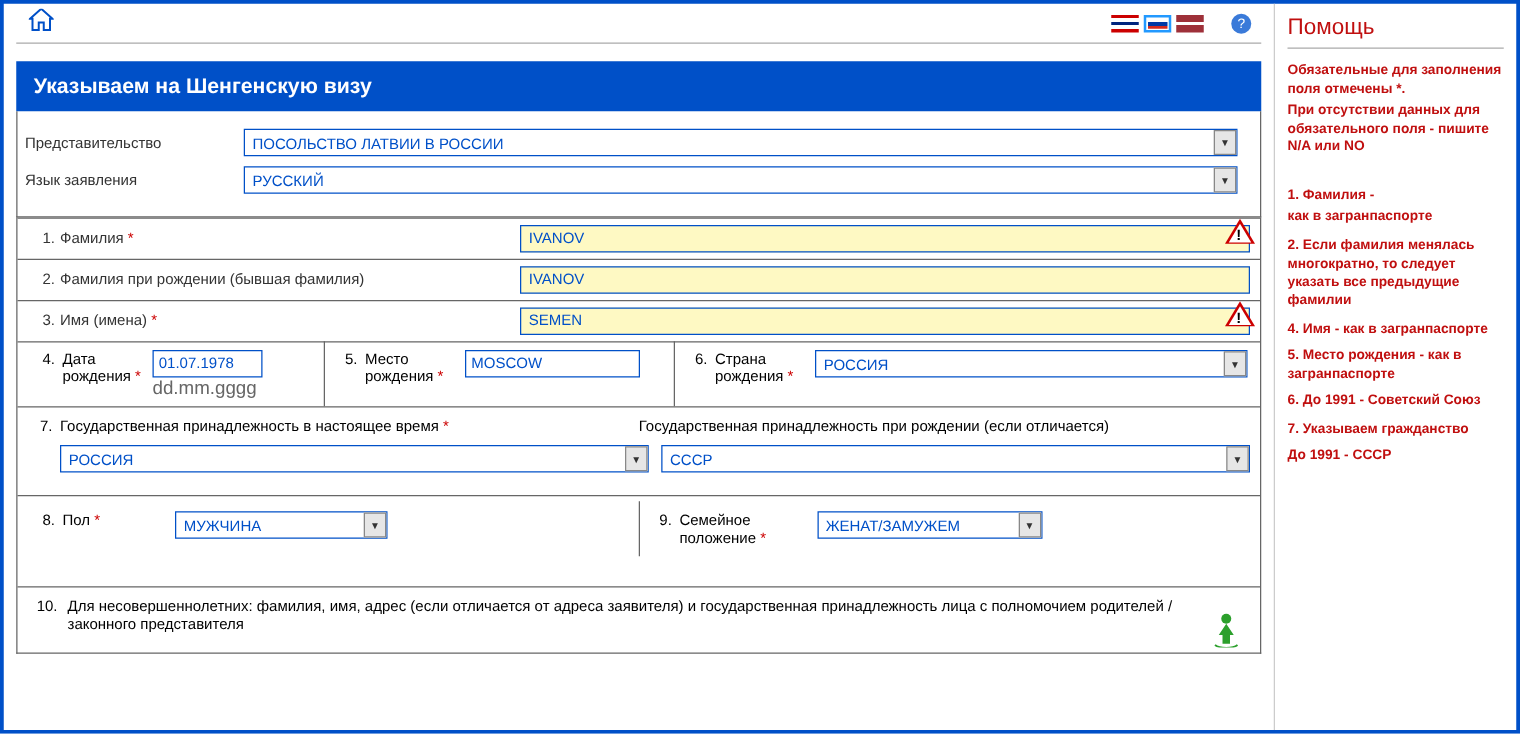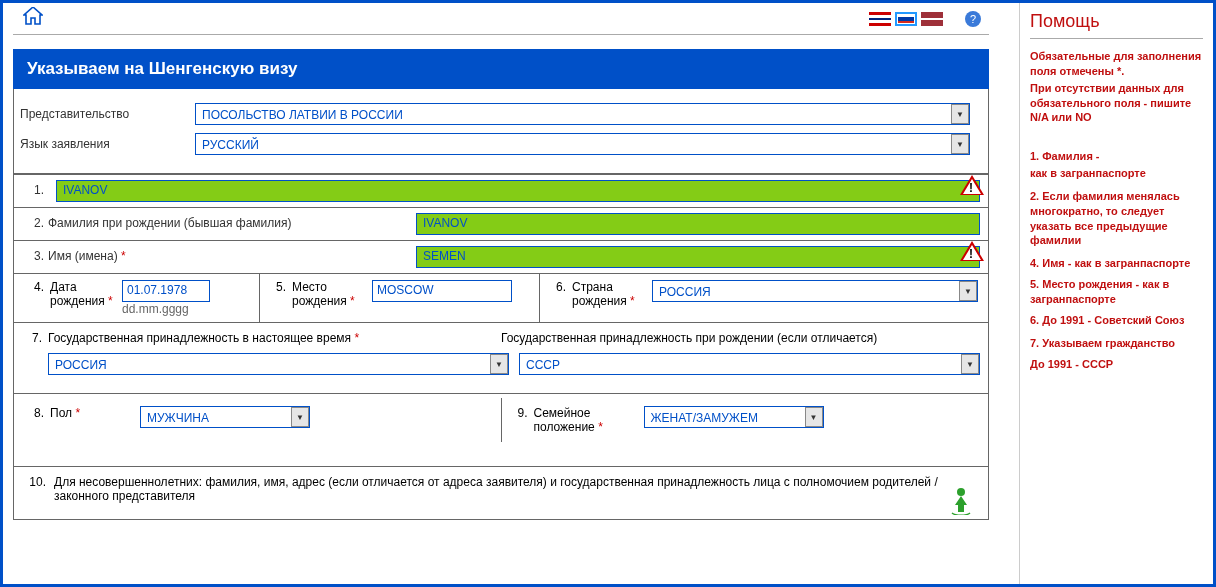--- a/index.html
+++ b/index.html
@@ -1,19 +1,19 @@
 <!DOCTYPE html>
 <html><head>
 <meta charset="utf-8">
 <style>
 * { box-sizing: border-box; margin: 0; padding: 0; }
 body { font-family: Arial, sans-serif; font-size: 12px; background: #fff; }
 .outer-frame { border: 3px solid #0050c8; width: 1216px; height: 587px; display: flex; }
 .main-col { flex: 1; padding: 6px 10px 0 10px; }
-.help-col { width: 194px; padding: 8px 10px; border-left: 1px solid #ccc; margin-left: 20px; }
+.help-col { width: 194px; padding: 8px 10px; border-left: 1px solid #ccc; }
 .topbar { display: flex; align-items: center; height: 26px; border-bottom: 1px solid #aaa; padding-bottom: 6px; }
 .topbar .spacer { flex: 1; }
 .home-icon { color: #0050c8; font-size: 18px; margin-left: 10px; }
 .flag { width: 22px; height: 14px; margin: 0 2px; display: inline-block; vertical-align: middle; }
 .flag-uk { background: linear-gradient(to bottom, #c00 0 20%, #fff 20% 40%, #00247d 40% 60%, #fff 60% 80%, #c00 80% 100%); }
 .flag-ru { background: linear-gradient(to bottom, #fff 0 33%, #0039a6 33% 66%, #d52b1e 66% 100%); border: 2px solid #29f; padding: 1px; background-clip: content-box; }
 .flag-lv { background: linear-gradient(to bottom, #9e3039 0 40%, #fff 40% 60%, #9e3039 60% 100%); }
 .help-icon { width: 16px; height: 16px; border-radius: 50%; background: #3a7ad9; color: #fff; text-align: center; line-height: 16px; font-size: 11px; margin-left: 20px; margin-right: 8px; }
 .page-title-bar { background: #0050c8; color: #fff; font-weight: bold; font-size: 17px; padding: 10px 14px; margin-top: 14px; }
 .intro-block { border: 1px solid #666; border-top: none; padding: 14px 18px 18px 6px; }
@@ -21,29 +21,29 @@
 .intro-label { width: 175px; color: #333; }
 .dd { flex: 1; position: relative; }
 .dd-box { border: 1px solid #0050c8; color: #0050c8; padding: 2px 22px 2px 6px; height: 22px; line-height: 18px; background: #fff; }
 .dd-arrow { position: absolute; right: 1px; top: 1px; width: 18px; height: 20px; background: #e6e6e6; border: 1px solid #888; display: flex; align-items: center; justify-content: center; font-size: 8px; color: #333; }
 .form-table { border: 1px solid #666; border-top: none; }
 .form-row { border-top: 1px solid #666; display: flex; }
 .num-cell { width: 34px; padding: 8px 4px; color: #333; text-align: right; }
 .label-cell { padding: 8px 6px 8px 0; color: #333; }
 .star { color: #c00; }
 .input-cell { padding: 5px 8px; flex: 1; position: relative; }
-.txt-input { border: 1px solid #0050c8; color: #0050c8; padding: 2px 6px; height: 22px; background: #84cc16; width: 100%; }
+.txt-input { border: 1px solid #0050c8; color: #0050c8; padding: 2px 6px; height: 22px; background: #fef9c3; width: 100%; }
 .warn-icon { position: absolute; right: 4px; top: 0px; width: 0; height: 0; border-left: 12px solid transparent; border-right: 12px solid transparent; border-bottom: 20px solid #c00; }
 .warn-icon::after { content: ""; position: absolute; left: -9px; top: 4px; width: 0; height: 0; border-left: 9px solid transparent; border-right: 9px solid transparent; border-bottom: 15px solid #fff; }
 .warn-icon span { position: absolute; left: -3px; top: 6px; color: #000; font-weight: bold; font-size: 12px; z-index: 2; }
 .row4 { display: flex; }
 .row4 > div { border-top: 1px solid #666; }
 .row4 .seg { border-right: 1px solid #666; padding: 6px 10px; }
 .row4 .seg:last-child { border-right: none; }
-.hint { color: #666; font-size: 12px; }
+.hint { color: #666; font-size: 15px; }
 .small-input { border: 1px solid #0050c8; color: #0050c8; padding: 2px 4px; height: 22px; background: #fff; }
 .dd-sm { position: relative; display: inline-block; }
 .dd-sm .dd-box { padding-right: 24px; }
 .row7 { border-top: 1px solid #666; padding: 8px 8px 18px 8px; }
 .row7-labels { display: flex; margin-bottom: 8px; }
 .row7-labels > div { flex: 1; }
 .row7-inputs { display: flex; gap: 10px; padding-left: 26px; }
 .row7-inputs .dd { flex: 1; }
 .row8 { border-top: 1px solid #666; display: flex; padding: 4px 0 24px 0; }
 .row8 .half { flex: 1; display: flex; align-items: flex-start; padding: 8px 10px; }
@@ -88,20 +88,21 @@
           <div class="dd-box">РУССКИЙ</div>
           <div class="dd-arrow">▼</div>
         </div>
       </div>
     </div>
 
     <div class="form-table">
 
       <div class="form-row">
         <div class="num-cell">1.</div>
+        <div class="label-cell" style="width:360px"><span>Фамилия</span> <span class="star">*</span></div>
         <div class="input-cell">
           <div class="txt-input">IVANOV</div>
           <div class="warn-icon">
               <span>!</span>
             </div>
         </div>
       </div>
 
       <div class="form-row">
         <div class="num-cell">2.</div>

